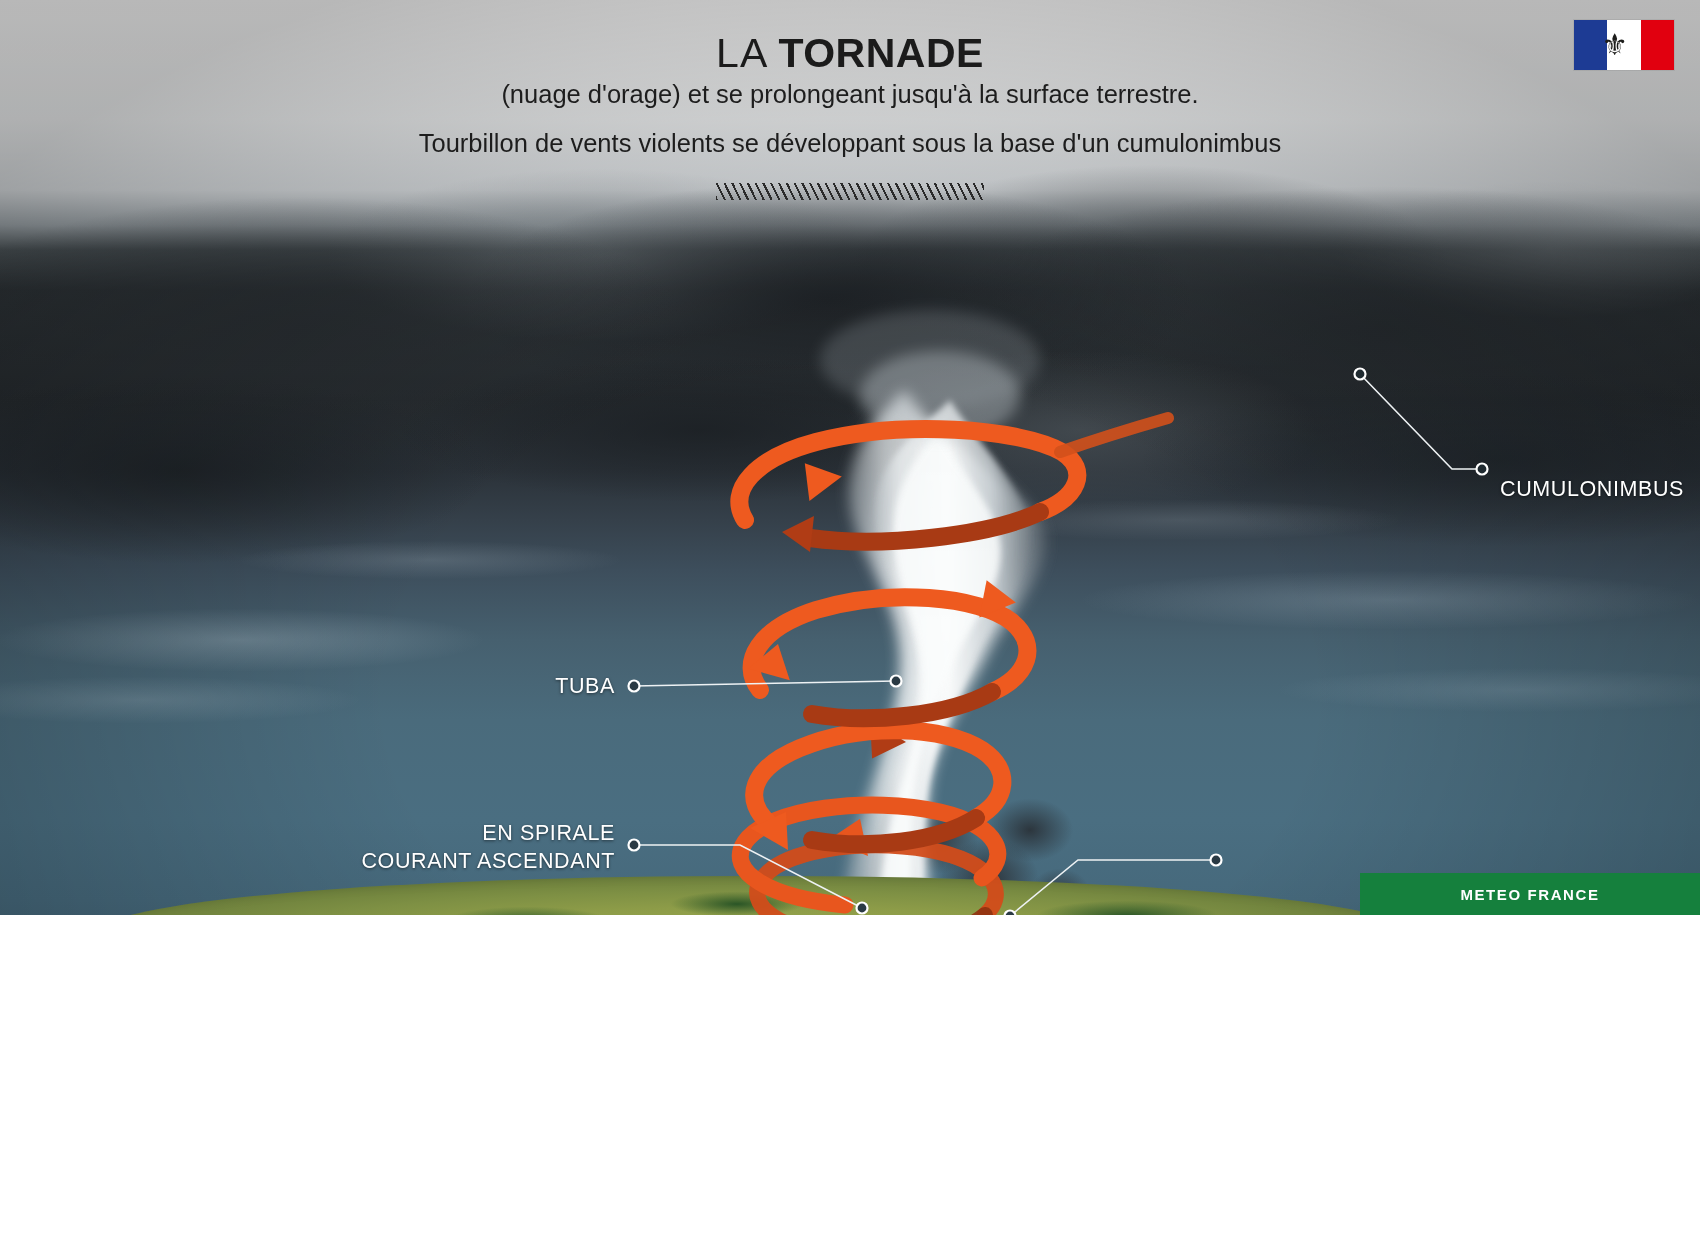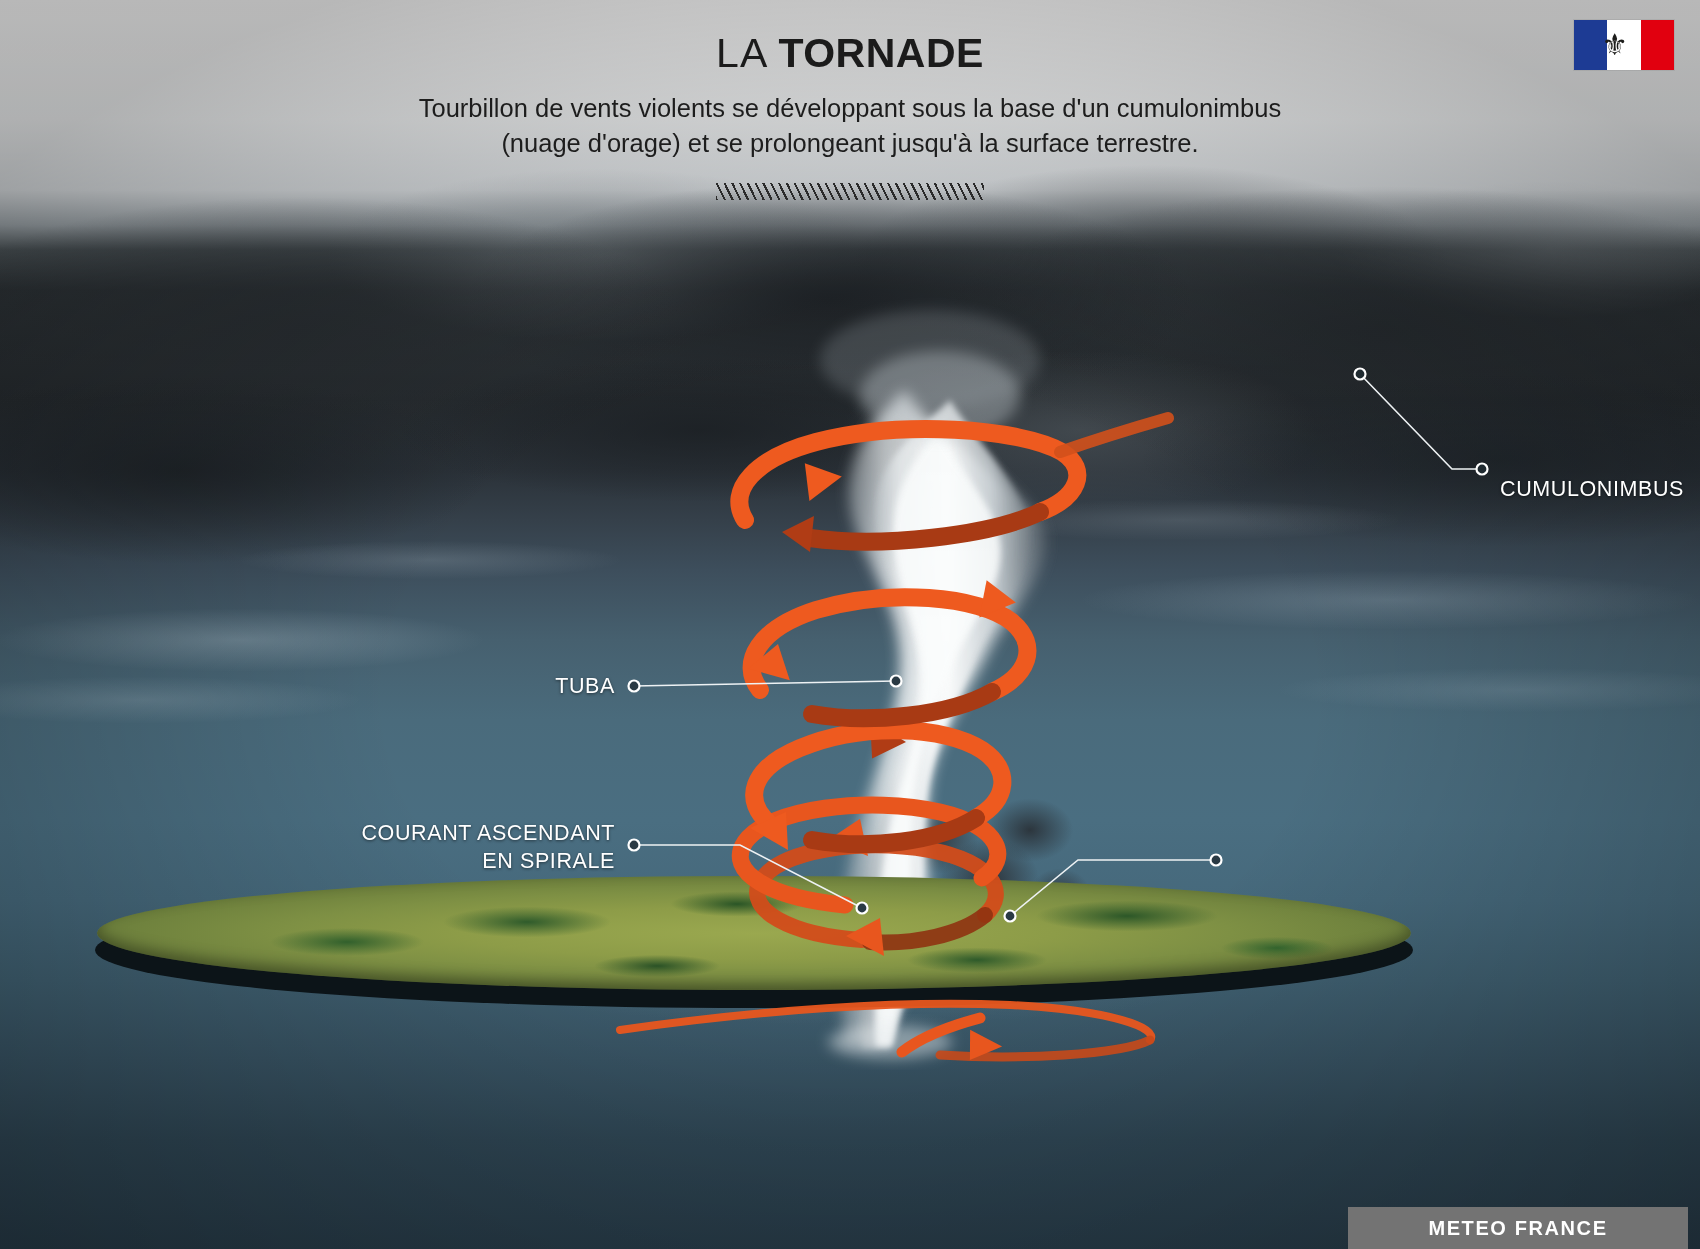--- a/index.html
+++ b/index.html
@@ -10,21 +10,21 @@
   body {
     width: 1700px;
     height: 1249px;
     overflow: hidden;
     font-family: "Liberation Sans", sans-serif;
   }
 
   #infographic {
     position: relative;
     width: 1700px;
-    height: 1249px;
+    height: 915px;
     overflow: hidden;
     background: #0d1014;
   }
 
   
   .bg-layer {
     position: absolute;
     left: 0;
     top: 0;
     width: 1700px;
@@ -248,27 +248,27 @@
     position: absolute;
     left: 0; top: 0;
     width: 1700px; height: 1249px;
     z-index: 45;
     pointer-events: none;
   }
 
   
   .footer-badge {
     position: absolute;
-    right: 12px;
+    right: 0;
     bottom: 0;
     width: 340px;
     height: 42px;
-    background: #737373;
+    background: #15803d;
     color: #ffffff;
-    font-size: 20px;
+    font-size: 15px;
     font-weight: 700;
     letter-spacing: 1.6px;
     display: flex;
     align-items: center;
     justify-content: center;
     z-index: 60;
   }
 </style>
 </head>
 <body>
@@ -276,22 +276,22 @@
 <div id="infographic">
 
   <div class="bg-layer sky-base"></div>
   <div class="bg-layer cloud-mass-1"></div>
   <div class="bg-layer cloud-mass-2"></div>
   <div class="bg-layer wisps"></div>
   <div class="bg-layer vignette"></div>
 
   <div class="header">
     <h1 class="title"><span>LA </span><span class="bold">TORNADE</span></h1>
+    <p class="subtitle" style="padding-top:0">(nuage d'orage) et se prolongeant jusqu'à la surface terrestre.</p>
     <p class="subtitle">Tourbillon de vents violents se développant sous la base d'un cumulonimbus</p>
-    <p class="subtitle" style="padding-top:0">(nuage d'orage) et se prolongeant jusqu'à la surface terrestre.</p>
     <div class="hatch-rule"></div>
   </div>
 
   <div class="gov-logo">
     <div class="band blue"></div>
     <div class="band white">
       <div class="marianne">⚜</div>
     </div>
     <div class="band red"></div>
   </div>
@@ -439,20 +439,20 @@
       <circle cx="1216" cy="860" r="5.5" fill="#2a3a44" stroke="#ffffff" stroke-width="2.2"></circle>
       <circle cx="1010" cy="916" r="5.5" fill="#2a3a44" stroke="#ffffff" stroke-width="2.2"></circle>
     </g>
   </svg>
 
   <div class="label label-right" style="left:1500px; top:457px;margin-top:20px;">CUMULONIMBUS</div>
 
   <div class="label label-left" style="left:420px; top:674px; width:195px;">TUBA</div>
 
   <div class="label label-left two-line" style="left:300px; top:820px; width:315px;">
+    <div>EN SPIRALE</div>
     <div>COURANT ASCENDANT</div>
-    <div>EN SPIRALE</div>
   </div>
 
 
   <div class="footer-badge">METEO FRANCE</div>
 
 </div>
 
 </body></html>

